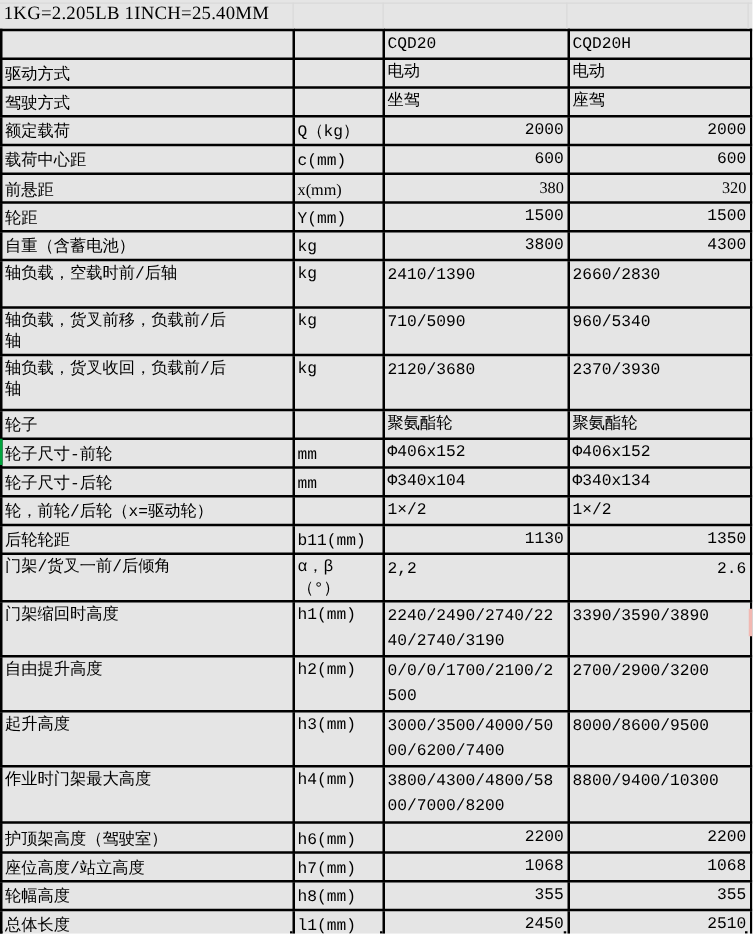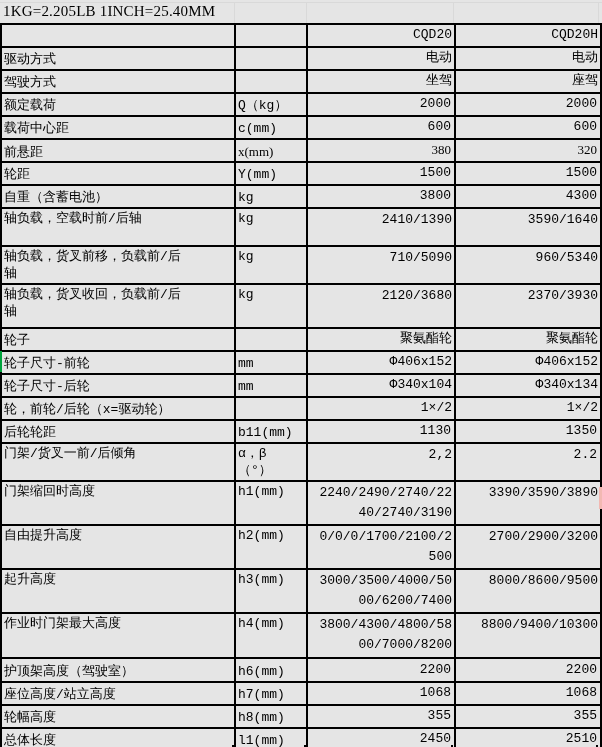--- a/index.html
+++ b/index.html
@@ -22,21 +22,21 @@
   table.spec td{
     border:2px solid #000;
     padding:0 2px 1px 2px;
     vertical-align:bottom;
     overflow:hidden;
     white-space:pre-line;
     line-height:17px;
   }
   table.spec td.r{text-align:right;padding-right:3px;}
   table.spec tr.vt td{vertical-align:top;padding-top:1px;}
-  table.spec td.val{line-height:20px;text-align:right;}
+  table.spec td.val{line-height:20px;}
   
   .artifact{position:absolute;}
   .green-sliver{left:0;top:351px;width:2px;height:21px;}
   .pink-sliver{left:599px;top:487px;width:3px;height:22px;}
   
   .bottom-sliver{position:absolute;top:745px;width:2px;height:2px;background:#000;}
   .bs1{left:232px;} .bs2{left:304px;} .bs3{left:451px;} .bs4{left:596px;} .bs0{left:0px;}
 </style>
 </head>
 <body>
@@ -105,21 +105,21 @@
         <tr style="height: 22px;">
           <td>自重（含蓄电池）</td>
           <td>kg</td>
           <td class="val r">3800</td>
           <td class="val r">4300</td>
         </tr>
         <tr class="vt" style="height: 38px;">
           <td>轴负载，空载时前/后轴</td>
           <td>kg</td>
           <td class="val">2410/1390</td>
-          <td class="val">3590/1640</td>
+          <td class="val">2660/2830</td>
         </tr>
         <tr class="vt" style="height: 36px;">
           <td>轴负载，货叉前移，负载前/后
 轴</td>
           <td>kg</td>
           <td class="val">710/5090</td>
           <td class="val">960/5340</td>
         </tr>
         <tr class="vt" style="height: 44px;">
           <td>轴负载，货叉收回，负载前/后
@@ -156,21 +156,21 @@
           <td>后轮轮距</td>
           <td>b11(mm)</td>
           <td class="val r">1130</td>
           <td class="val r">1350</td>
         </tr>
         <tr class="vt" style="height: 36px;">
           <td>门架/货叉一前/后倾角</td>
           <td>α，β
 （°）</td>
           <td class="val">2,2</td>
-          <td class="val r">2.2</td>
+          <td class="val r">2.6</td>
         </tr>
         <tr class="vt" style="height: 42px;">
           <td>门架缩回时高度</td>
           <td>h1(mm)</td>
           <td class="val">2240/2490/2740/22
 40/2740/3190</td>
           <td class="val">3390/3590/3890</td>
         </tr>
         <tr class="vt" style="height: 39px;">
           <td>自由提升高度</td>

